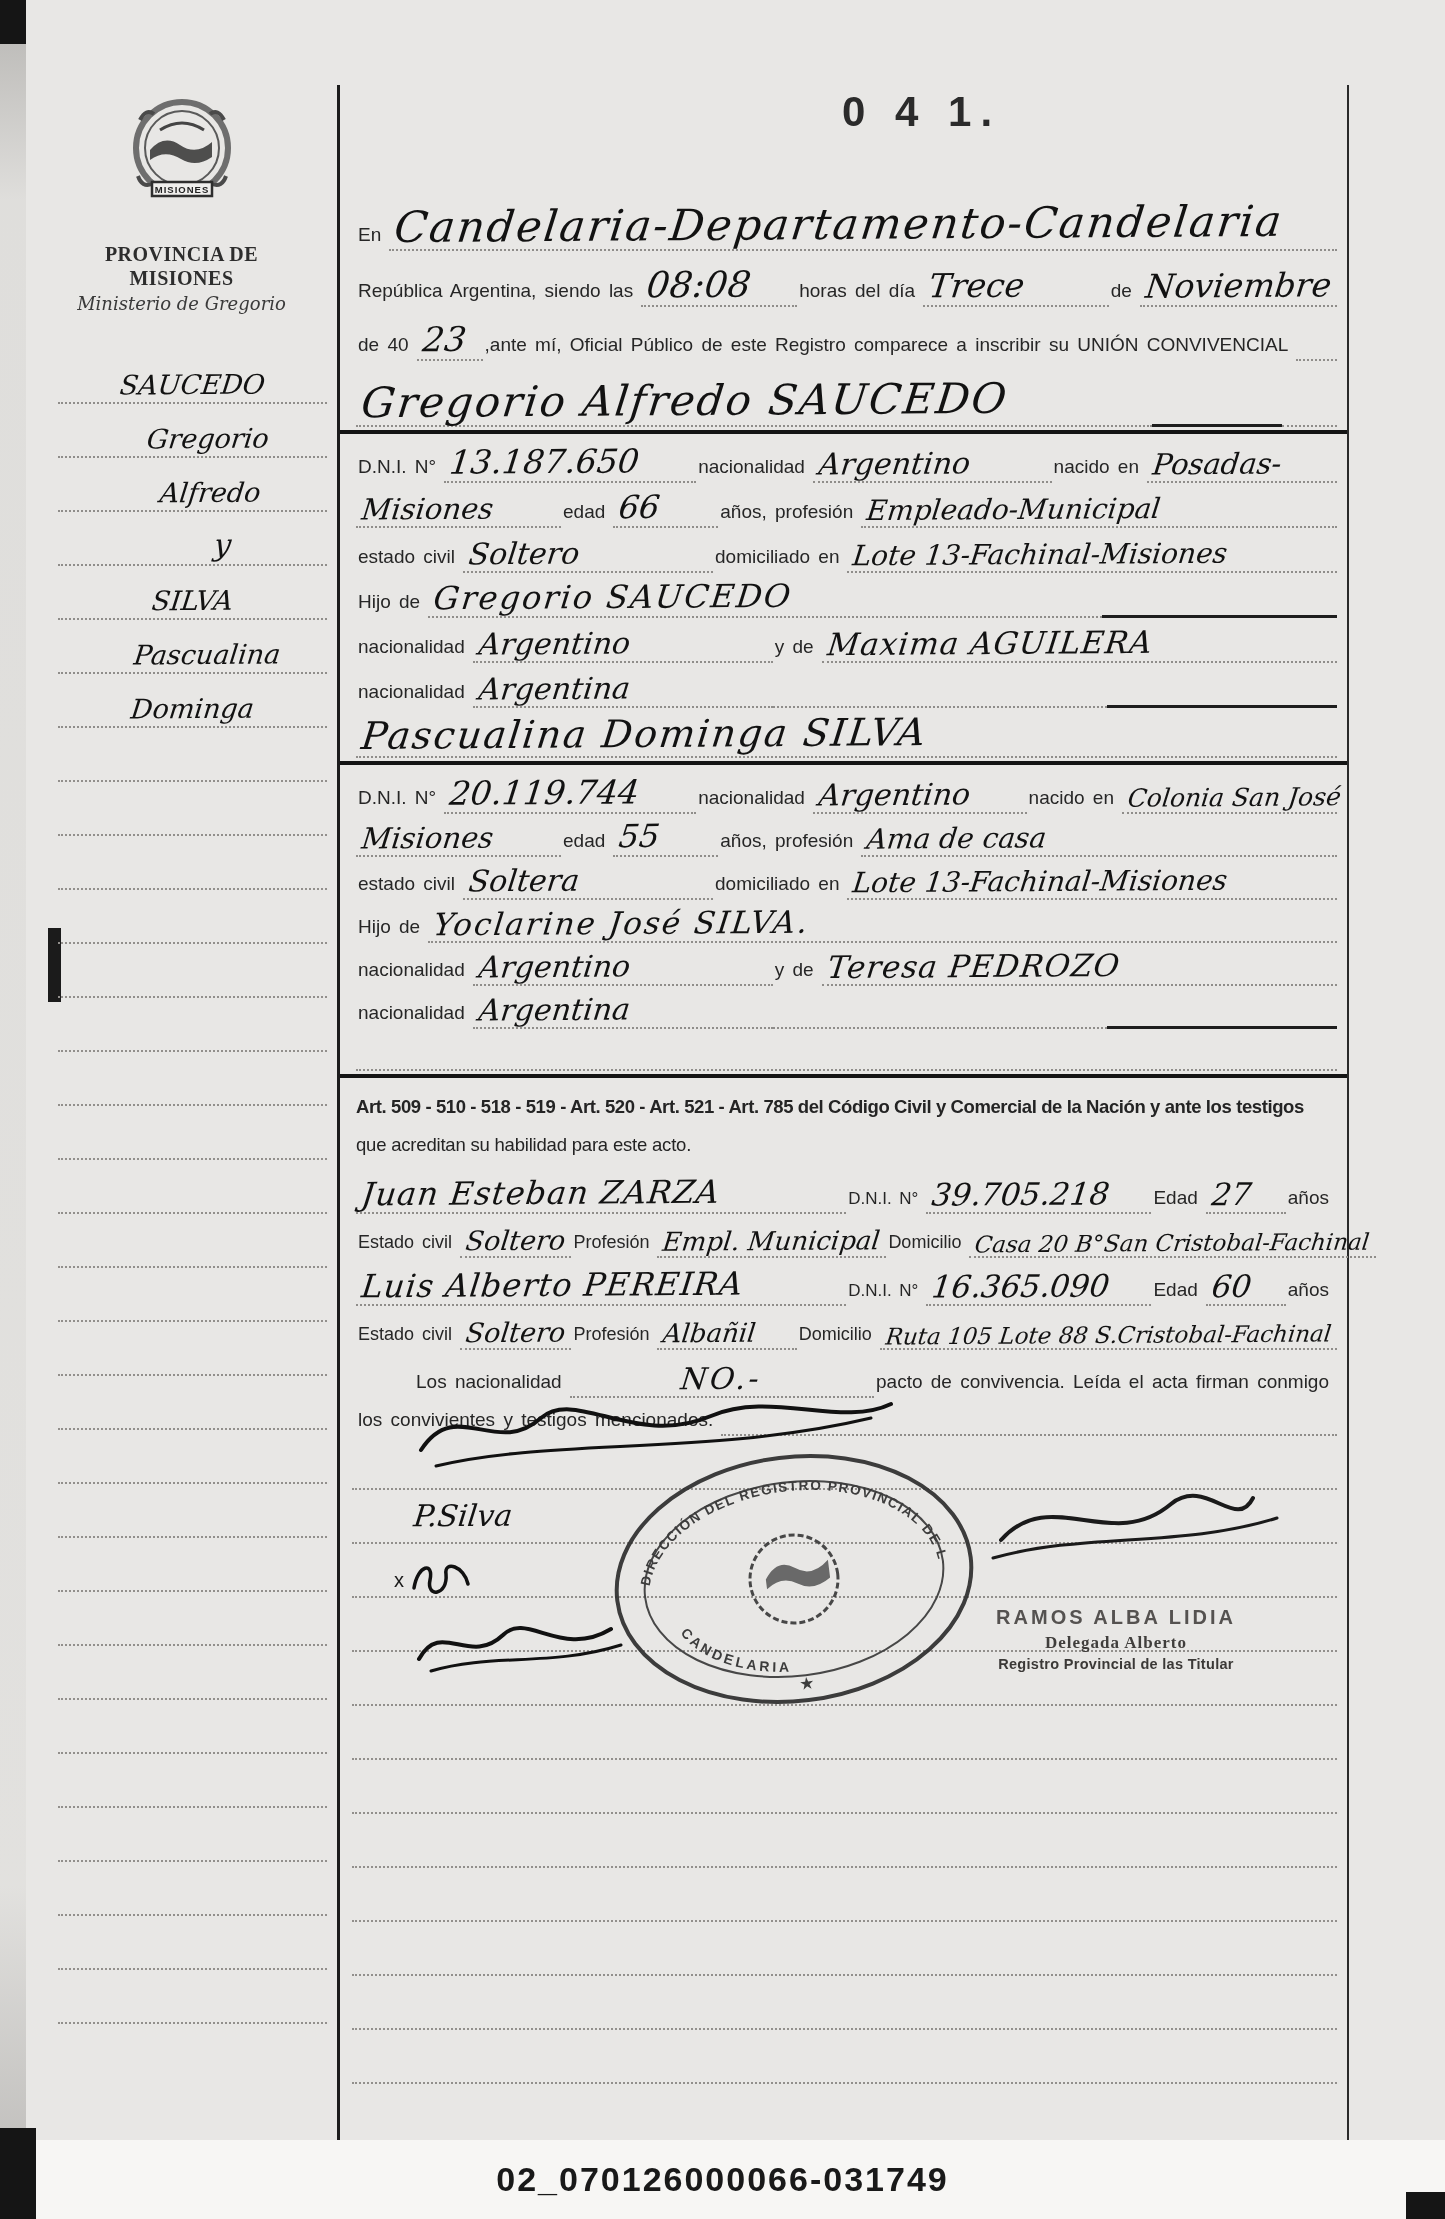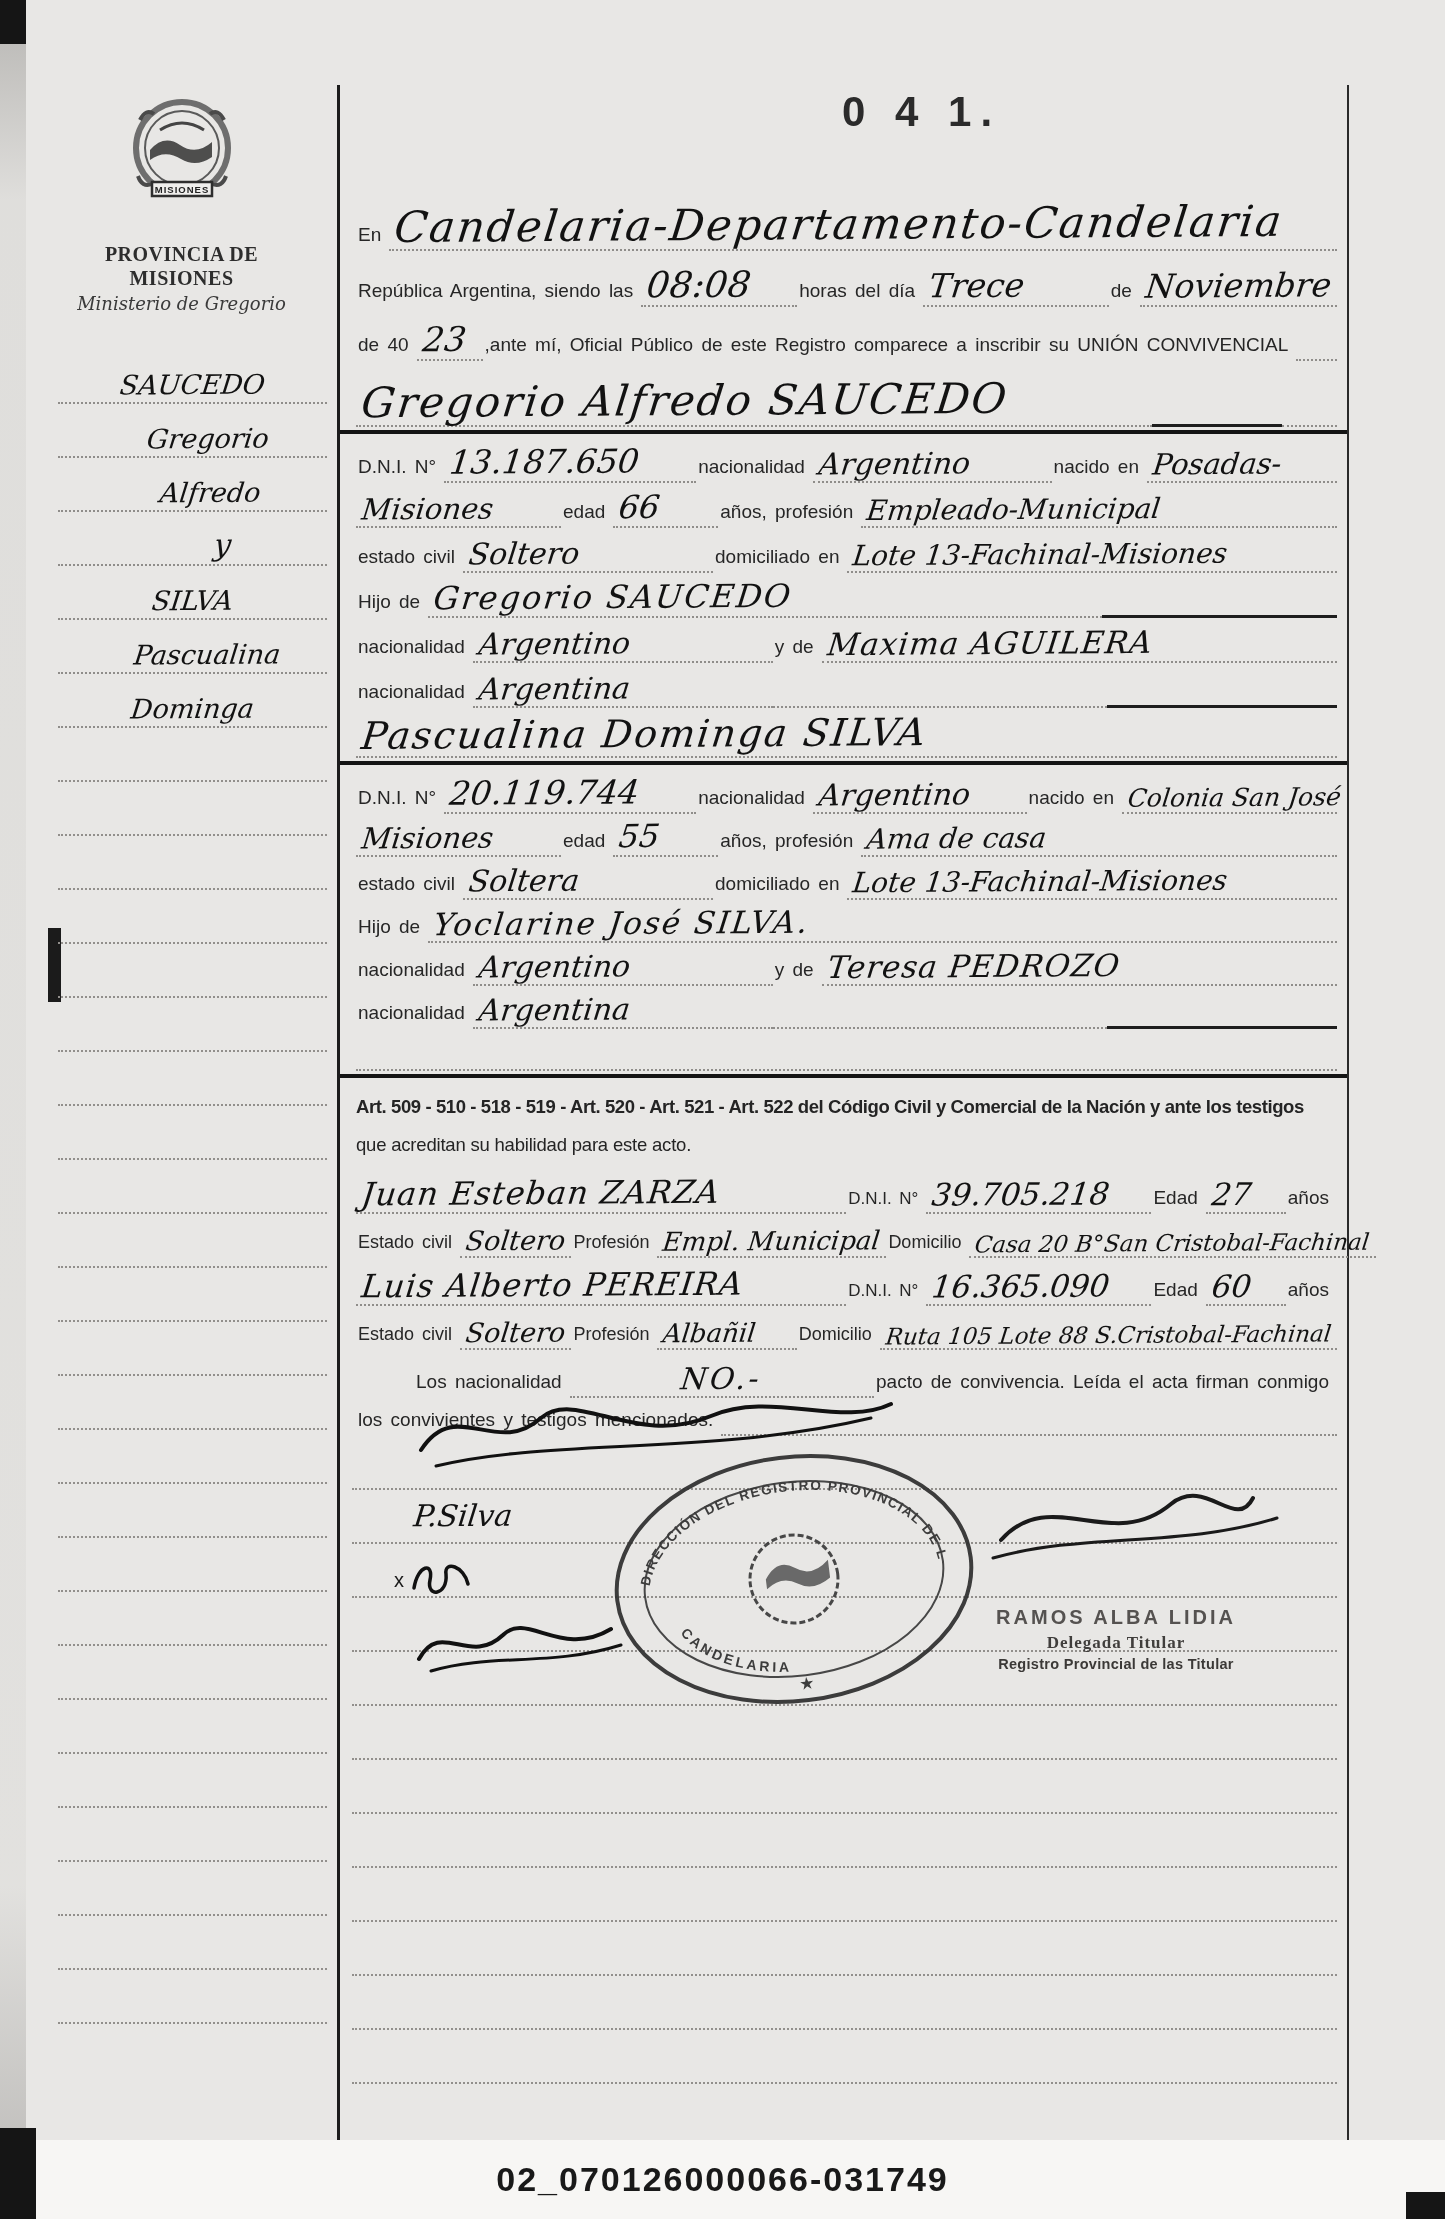--- a/index.html
+++ b/index.html
@@ -314,21 +314,21 @@
       <span class="blank grow"></span>
       <span class="solid" style="width:230px"></span>
     </div>
     <div class="row" style="height:42px">
       <span class="blank grow"></span>
     </div>
 
     <div class="hr"></div>
 
     <div style="margin-top:10px">
-      <div class="decl b">Art. 509 - 510 - 518 - 519 - Art. 520 - Art. 521 - Art. 522 del Código Civil y Comercial de la Nación y ante los testigos</div>
+      <div class="decl b">Art. 509 - 510 - 518 - 519 - Art. 520 - Art. 521 - Art. 785 del Código Civil y Comercial de la Nación y ante los testigos</div>
       <div class="decl">que acreditan su habilidad para este acto.</div>
     </div>
 
     <div class="row" style="height:50px">
       <span class="blank" style="flex:1.35">
           <span class="hw" style="font-size:32px;letter-spacing:1px">Juan Esteban ZARZA</span>
         </span>
       <span class="p" style="font-size:17px">D.N.I. N°</span>
       <span class="blank" style="width:225px">
           <span class="hw" style="font-size:31px">39.705.218</span>
@@ -447,21 +447,21 @@
         <path d="M162,132 q14,-20 30,-8 q16,12 34,-4 l0,18 q-18,12 -33,2 q-15,-10 -31,2 z" fill="#3c3c3c" opacity=".8"></path>
       </svg>
 
       <svg class="sig" style="left:635px;top:38px" width="290" height="100" viewBox="0 0 290 100">
         <path d="M10,66 C60,10 120,80 180,30 C215,2 245,58 262,24" stroke="#1a1a1a" stroke-width="4" fill="none" stroke-linecap="round"></path>
         <path d="M2,84 C95,58 190,74 286,44" stroke="#1a1a1a" stroke-width="3" fill="none" stroke-linecap="round"></path>
       </svg>
 
       <div class="offblock">
         <div class="offname">RAMOS ALBA LIDIA</div>
-        <div class="offtitle">Delegada Titular</div>
+        <div class="offtitle">Delegada Alberto</div>
         <div class="offoffice">Registro Provincial de las Titular</div>
       </div>
     </div>
   </div>
 
   <div class="footer">
     <span class="footer-id">02_070126000066-031749</span>
   </div>
   <div class="corner" style="left:0;top:2128px;width:36px;height:91px"></div>
   <div class="corner" style="left:1406px;top:2192px;width:39px;height:27px"></div>

